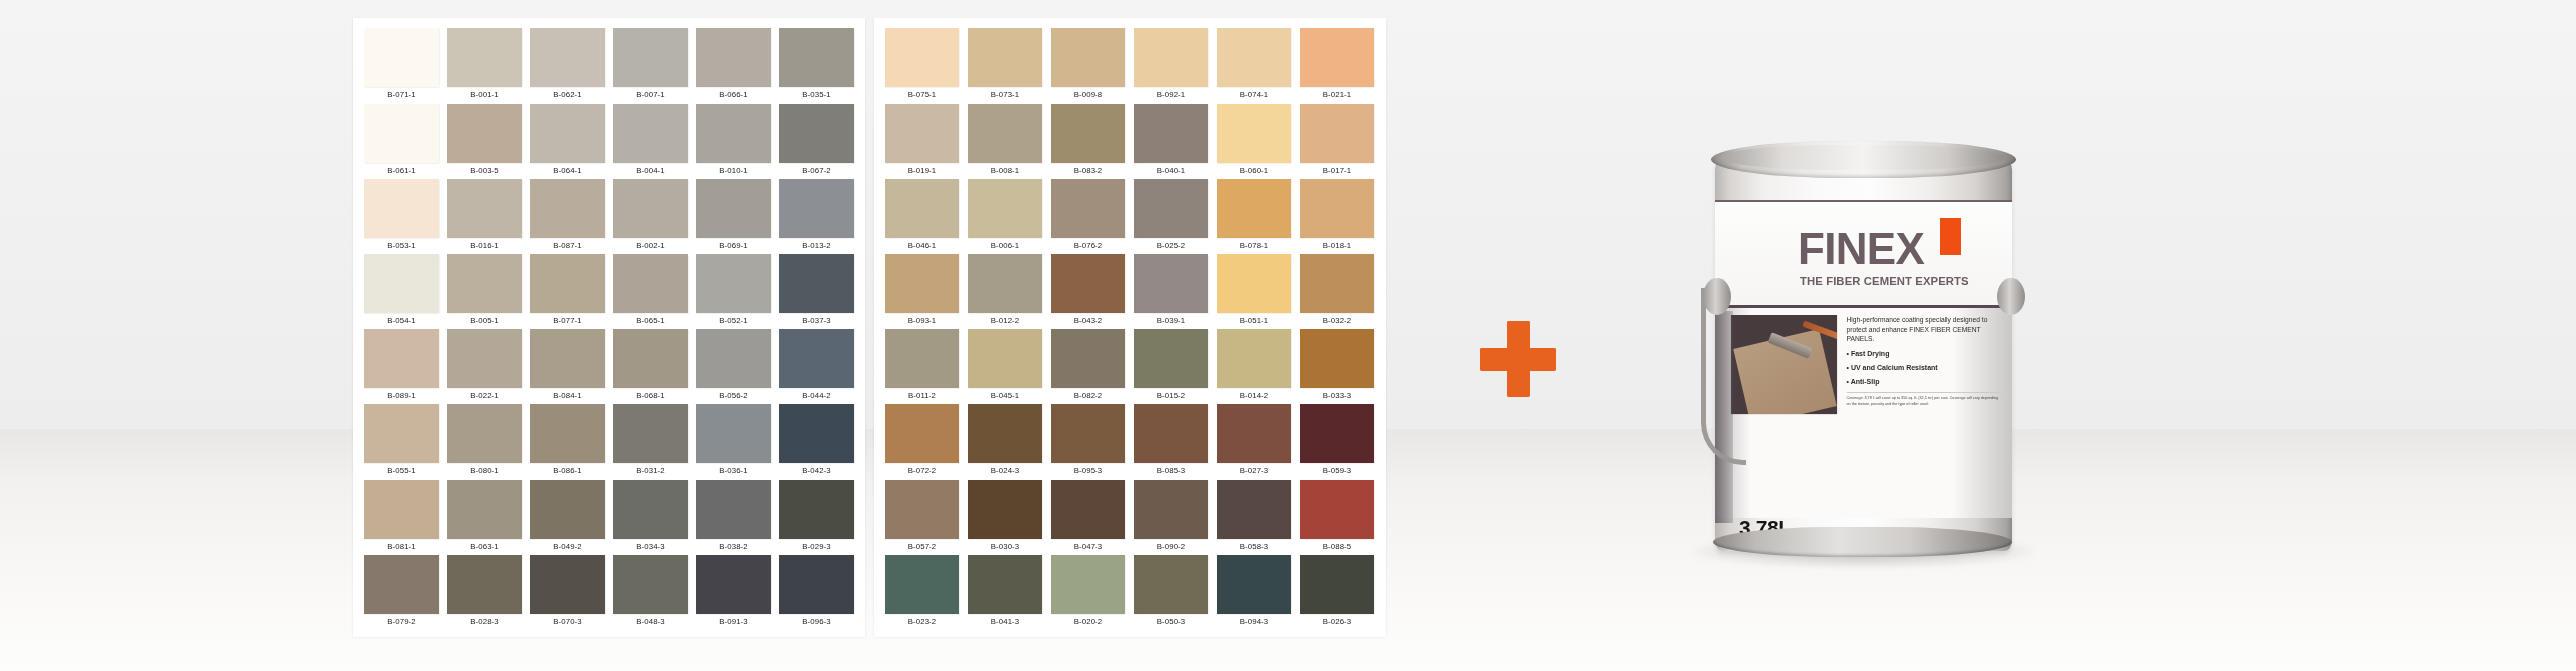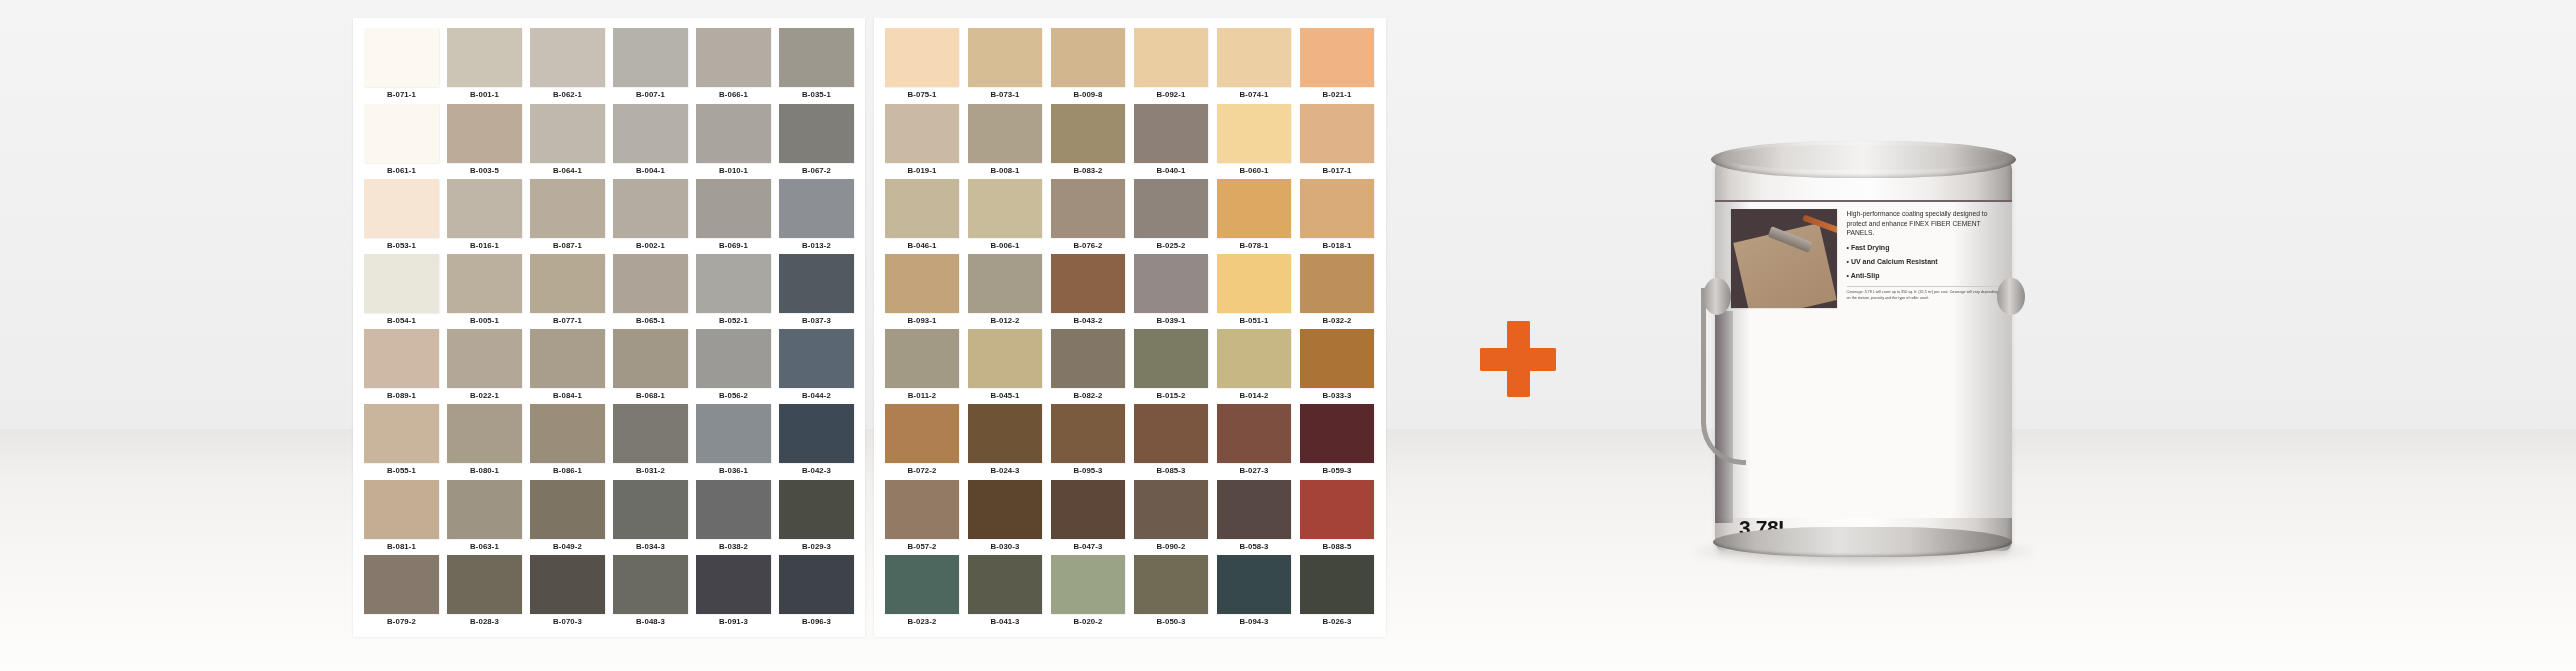--- a/index.html
+++ b/index.html
@@ -26,21 +26,21 @@
   
   .charts {
     position: absolute; left: 353px; top: 18.4px;
     display: flex; gap: 8.5px; z-index: 3;
   }
   .chart-card {
     background: #ffffff;
     padding: 10px 7px 7px 7px;
     box-shadow: 0 0.7px 2.1px rgba(0,0,0,.10);
   }
-  .chart-grid { display: grid; grid-template-columns: repeat(6, 83px); font-weight: bold; }
+  .chart-grid { display: grid; grid-template-columns: repeat(6, 83px); }
   .swatch-cell {
     padding: 0 4.2px 0.7px 4.2px;
     display: flex; flex-direction: column; align-items: stretch;
   }
   .swatch-chip {
     height: 59px;
     box-shadow: 0.7px 1.4px 1.4px rgba(0,0,0,.22);
   }
   .swatch-code {
     font-size: 7.8px; color: #1c1c1c; text-align: center;
@@ -588,20 +588,25 @@
   <div class="bar h"></div>
   <div class="bar v"></div>
 </div>
 
 <div class="can-scene">
   <div class="can-shadow"></div>
 
   <div class="can-body">
     <div class="label">
 
+      <div class="label-top">
+        <div class="brand">FINEX</div>
+        <div class="brand-accent"></div>
+        <div class="brand-tag">THE FIBER CEMENT EXPERTS</div>
+      </div>
 
 
       <div class="label-body">
         <div class="photo">
           <div class="panel"></div>
           <div class="roller"></div>
           <div class="roller-stick"></div>
         </div>
         <div class="copy">
           <div class="desc">High-performance coating specially designed to protect and enhance FINEX FIBER CEMENT PANELS.</div>

